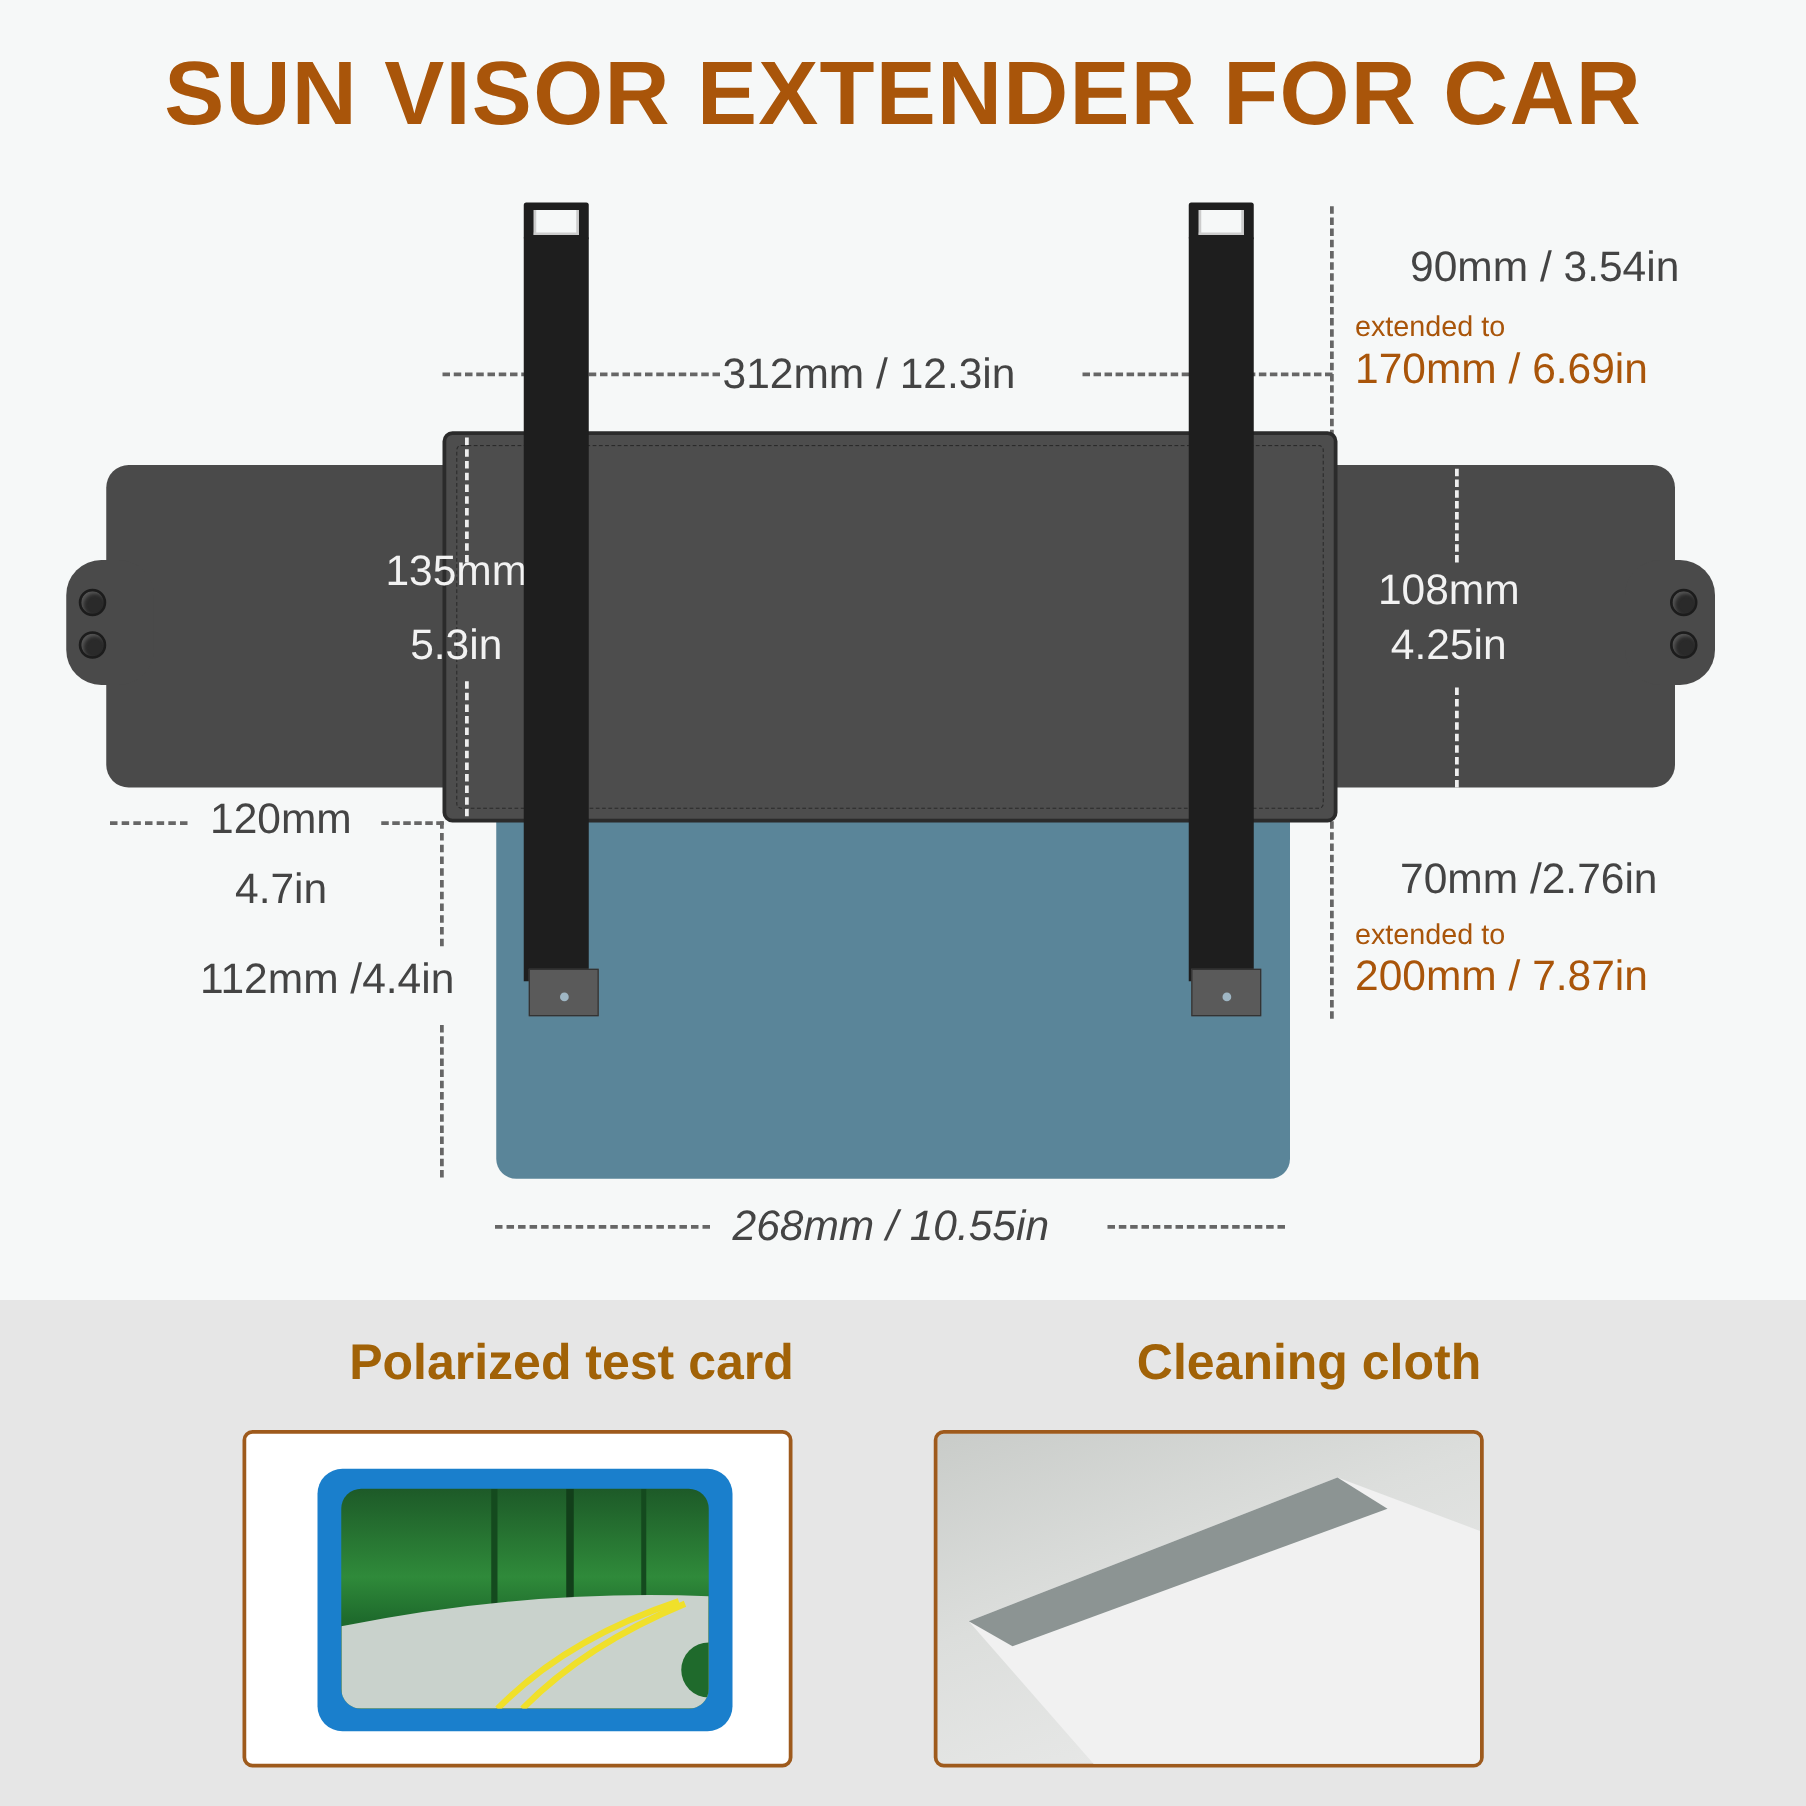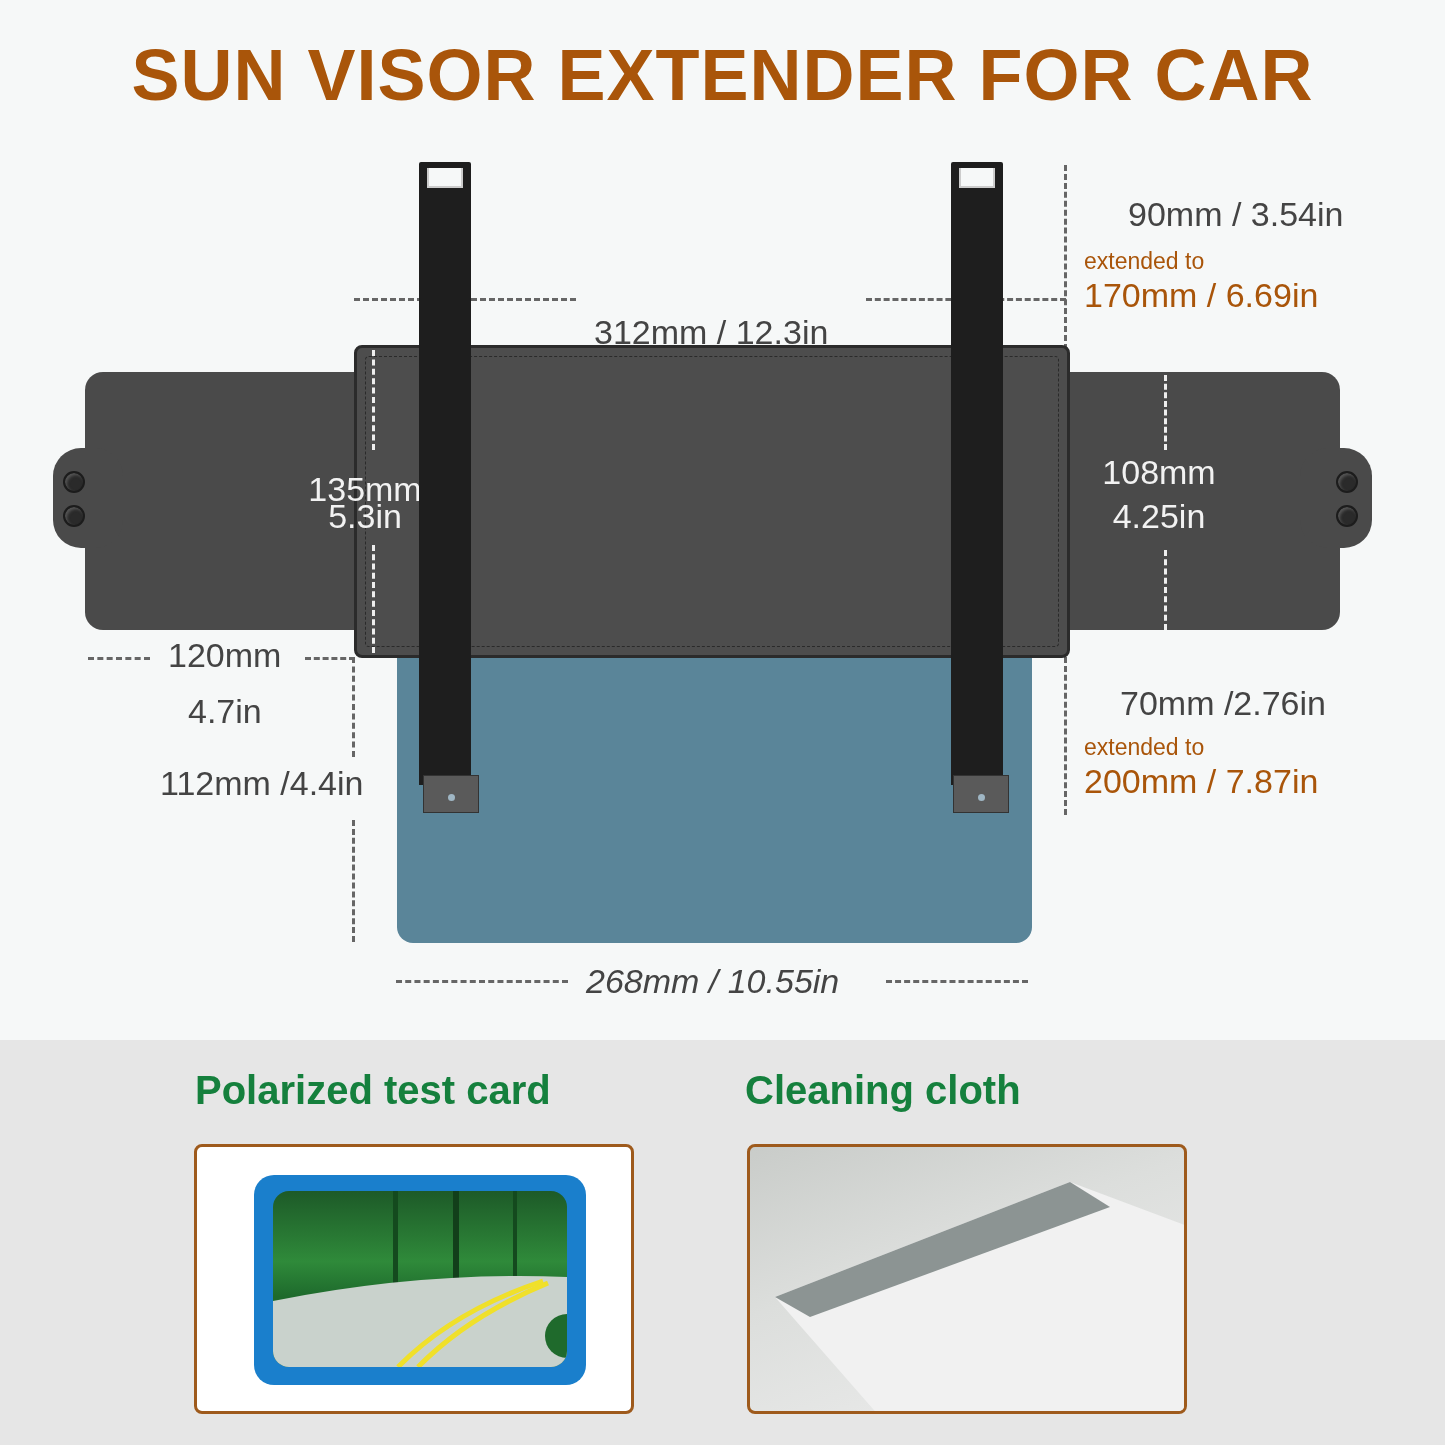--- a/index.html
+++ b/index.html
@@ -26,36 +26,36 @@
   .knob { width: 22px; height: 22px; border-radius: 50%; background: #2a2a2a; border: 2px solid #1c1c1c; box-shadow: inset 2px 2px 3px #555; }
   .center-panel { background: #4d4d4d; border: 3px solid #2b2b2b; border-radius: 8px; }
   .stitch { border: 1.5px dashed #2a2a2a; border-radius: 4px; }
   .blue-panel { background: #5a8599; border-radius: 0 0 16px 16px; }
   .strap { background: #1e1e1e; }
   .buckle { background: #1e1e1e; border-radius: 2px; }
   .buckle-hole { background: #f6f8f8; border: 2px solid #ccc; border-top: none; }
   .clip { background: #5a5a5a; border: 1px solid #333; }
   .clip-dot { width: 7px; height: 7px; border-radius: 50%; background: #9fb6c4; }
 
-  .acc-title { font-weight: bold; font-size: 40px; color: #15803d; text-align: left; white-space: nowrap; }
+  .acc-title { font-weight: bold; font-size: 40px; color: #a16207; text-align: right; white-space: nowrap; }
   .acc-box { background: #fff; border: 3px solid #9e5a1c; border-radius: 8px; overflow: hidden; }
   .card { background: #1a7fcc; border-radius: 20px; }
   .card-inner { border-radius: 16px; overflow: hidden; background: linear-gradient(180deg,#1d5a28 0%,#2f8a3a 40%,#1e6a2c 60%); }
   .cloth-bg { background: linear-gradient(160deg,#c9ccc9 0%,#dcdedc 40%,#eeeeee 100%); }
 </style>
 </head>
 <body>
 
 <div class="abs top-area"></div>
 <div class="abs bottom-area"></div>
 
 <div class="abs title">SUN VISOR EXTENDER FOR CAR</div>
 
 <div class="abs hdash" style="left:354px;top:298px;width:222px;"></div>
-<div class="abs dim" style="left:594px;top:282px;margin-top:33px;">312mm / 12.3in</div>
+<div class="abs dim" style="left:578px;top:282px;">312mm / 12.3in</div>
 <div class="abs hdash" style="left:866px;top:298px;width:200px;"></div>
 <div class="abs vdash" style="left:1064px;top:165px;height:650px;"></div>
 
 <div class="abs dim" style="left:1084px;top:197px;margin-left:44px;">90mm / 3.54in</div>
 <div class="abs ext" style="left:1084px;top:248px;">extended to</div>
 <div class="abs dim-orange" style="left:1084px;top:278px;">170mm / 6.69in</div>
 
 <div class="abs dim" style="left:1120px;top:686px;">70mm /2.76in</div>
 <div class="abs ext" style="left:1084px;top:734px;">extended to</div>
 <div class="abs dim-orange" style="left:1084px;top:764px;">200mm / 7.87in</div>
@@ -71,21 +71,21 @@
 <div class="abs knob" style="left:1336px;top:505px;"></div>
 
 <div class="abs blue-panel" style="left:397px;top:650px;width:635px;height:293px;"></div>
 
 <div class="abs center-panel" style="left:354px;top:345px;width:716px;height:313px;">
   <div class="abs stitch" style="left:8px;top:8px;right:8px;bottom:8px;"></div>
 </div>
 
 <div class="abs vdash-w" style="left:372px;top:350px;height:100px;"></div>
 <div class="abs vdash-w" style="left:372px;top:545px;height:108px;"></div>
-<div class="abs dim-white" style="left:300px;top:467px;width:130px;">135mm</div>
+<div class="abs dim-white" style="left:300px;top:435px;width:130px;">135mm</div>
 <div class="abs dim-white" style="left:300px;top:494px;width:130px;">5.3in</div>
 
 <div class="abs vdash-w" style="left:1164px;top:375px;height:75px;"></div>
 <div class="abs vdash-w" style="left:1164px;top:550px;height:80px;"></div>
 <div class="abs dim-white" style="left:1094px;top:450px;width:130px;">108mm</div>
 <div class="abs dim-white" style="left:1094px;top:494px;width:130px;">4.25in</div>
 
 <div class="abs buckle" style="left:419px;top:162px;width:52px;height:30px;">
   <div class="abs buckle-hole" style="left:8px;top:6px;width:36px;height:20px;"></div>
 </div>

